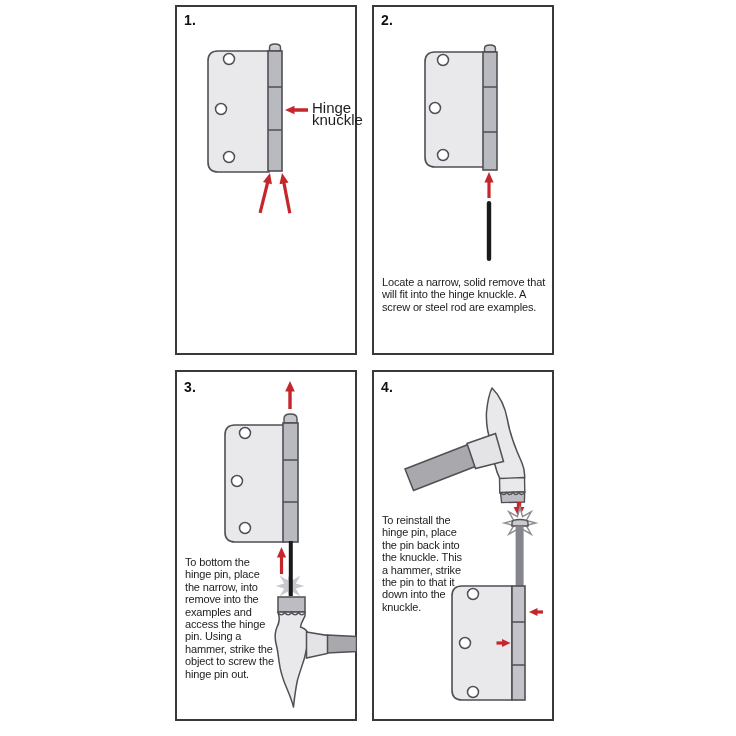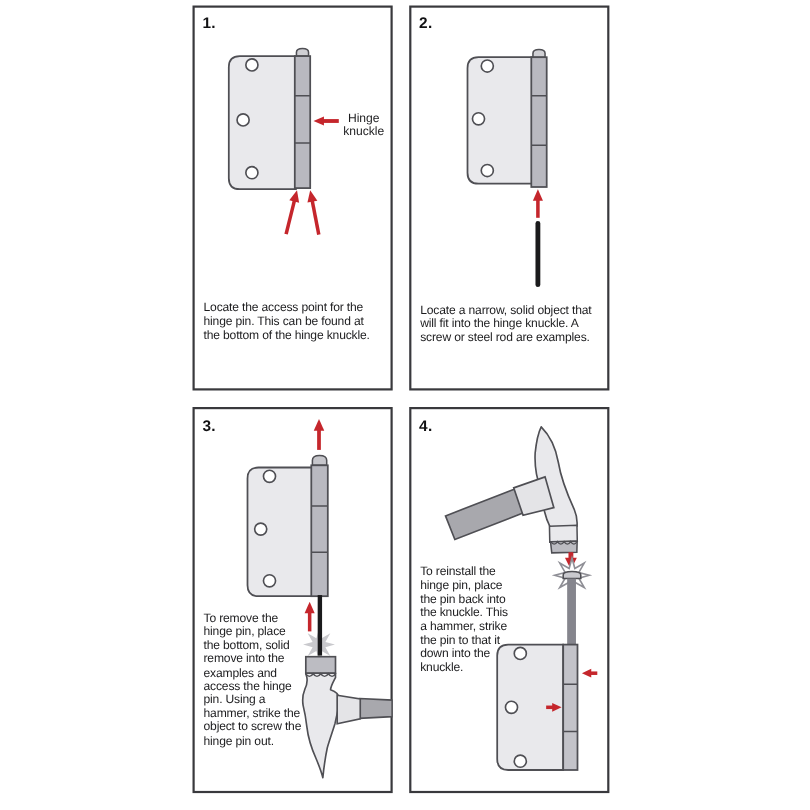--- a/index.html
+++ b/index.html
@@ -11,21 +11,21 @@
     position:absolute;box-sizing:border-box;background:#ffffff;
     border:2px solid #39393d;
   }
   .panel svg{position:absolute;left:-2px;top:-2px;display:block;}
   .step-num{
     position:absolute;left:7px;top:5px;
     font-size:14px;font-weight:bold;color:#111113;letter-spacing:.2px;
   }
   .caption{position:absolute;font-size:11px;line-height:12.4px;letter-spacing:-0.15px;color:#1c1c1e;}
   .caption div{white-space:nowrap;}
-  .callout{position:absolute;font-size:11px;line-height:12.4px;color:#1c1c1e;text-align:center;}
+  .callout{position:absolute;font-size:15px;line-height:12.4px;color:#1c1c1e;}
   .callout div{white-space:nowrap;}
 </style>
 </head>
 <body>
 
 <div class="sheet">
 
   <section class="panel" style="left:175px;top:5px;width:182px;height:350px">
     <svg width="182" height="350" viewBox="0 0 182 350">
 
@@ -50,25 +50,20 @@
       </g>
       <g transform="translate(107,168) rotate(-11)" fill="#c5262c">
         <polygon points="0,0 -4.6,10.5 4.6,10.5"></polygon>
         <rect x="-1.6" y="8.5" width="3.2" height="32.5"></rect>
       </g>
     </svg>
     <div class="step-num">1.</div>
     <div class="callout" style="left:135px;top:95px">
       <div>Hinge</div>
       <div>knuckle</div>
-    </div>
-    <div class="caption" style="left:8px;top:267px">
-      <div>Locate the access point for the</div>
-      <div>hinge pin. This can be found at</div>
-      <div>the bottom of the hinge knuckle.</div>
     </div>
   </section>
 
   <section class="panel" style="left:372px;top:5px;width:182px;height:350px">
     <svg width="182" height="350" viewBox="0 0 182 350">
       <path d="M 112,47 L 63,47 Q 53,47 53,57 L 53,152 Q 53,162 63,162 L 112,162 Z" fill="#e9e9ec" stroke="#4f4f54" stroke-width="1.6"></path>
       <circle cx="71" cy="55" r="5.5" fill="#ffffff" stroke="#4f4f54" stroke-width="1.5"></circle>
       <circle cx="63" cy="103" r="5.5" fill="#ffffff" stroke="#4f4f54" stroke-width="1.5"></circle>
       <circle cx="71" cy="150" r="5.5" fill="#ffffff" stroke="#4f4f54" stroke-width="1.5"></circle>
       <path d="M 112.5,47 L 112.5,43.5 Q 112.5,40 118,40 Q 123.5,40 123.5,43.5 L 123.5,47 Z" fill="#cfcfd3" stroke="#4f4f54" stroke-width="1.4"></path>
@@ -77,21 +72,21 @@
 
       <g transform="translate(117,167)" fill="#c5262c">
         <polygon points="0,0 -4.6,10.5 4.6,10.5"></polygon>
         <rect x="-1.6" y="8.5" width="3.2" height="17.5"></rect>
       </g>
 
       <rect x="114.8" y="196" width="4.4" height="60" rx="2.2" fill="#1a1a1c"></rect>
     </svg>
     <div class="step-num">2.</div>
     <div class="caption" style="left:8px;top:269px">
-      <div>Locate a narrow, solid object that</div>
+      <div>Locate a narrow, solid remove that</div>
       <div>will fit into the hinge knuckle. A</div>
       <div>screw or steel rod are examples.</div>
     </div>
   </section>
 
   <section class="panel" style="left:175px;top:370px;width:182px;height:351px">
     <svg width="182" height="351" viewBox="0 0 182 351">
 
       <g transform="translate(115,11)" fill="#c5262c">
         <polygon points="0,0 -4.8,10.5 4.8,10.5"></polygon>
@@ -130,23 +125,23 @@
                  C 103.2,284 102,277 100.5,271
                  C 99.8,266 100.3,261 102,257
                  C 104,253 104.5,249 104,246 Z" fill="#e9e9ec" stroke="#4f4f54" stroke-width="1.5" stroke-linejoin="round"></path>
         <path d="M 102.8,242.5 q 3.45,4.8 6.9,0 q 3.45,4.8 6.9,0 q 3.45,4.8 6.9,0 q 3.45,4.8 6.6,0" fill="none" stroke="#4f4f54" stroke-width="1.3"></path>
         <polygon points="152,265 181.5,266.5 181.5,281.5 152,283" fill="#a8a8ad" stroke="#4f4f54" stroke-width="1.5"></polygon>
         <polygon points="131.5,262 152.5,265.5 152.5,283.5 131.5,288" fill="#e4e4e7" stroke="#4f4f54" stroke-width="1.5"></polygon>
       </g>
     </svg>
     <div class="step-num" style="top:7px">3.</div>
     <div class="caption" style="left:8px;top:184px">
-      <div>To remove the</div>
+      <div>To bottom the</div>
       <div>hinge pin, place</div>
-      <div>the bottom, solid</div>
+      <div>the narrow, into</div>
       <div>remove into the</div>
       <div>examples and</div>
       <div>access the hinge</div>
       <div>pin. Using a</div>
       <div>hammer, strike the</div>
       <div>object to screw the</div>
       <div>hinge pin out.</div>
     </div>
   </section>
 

